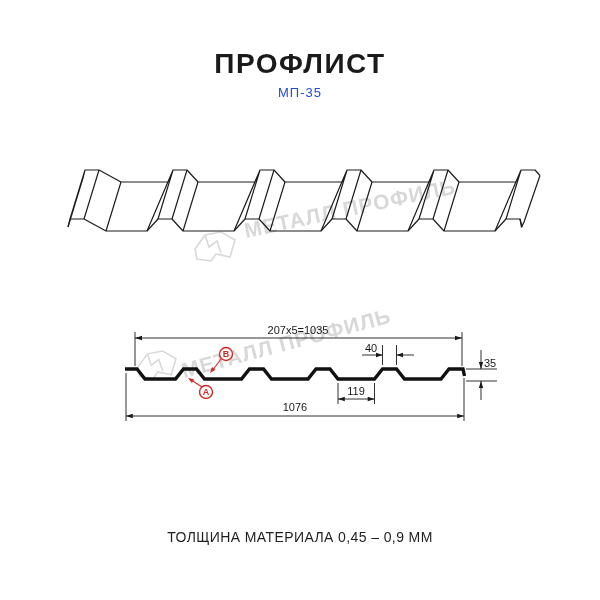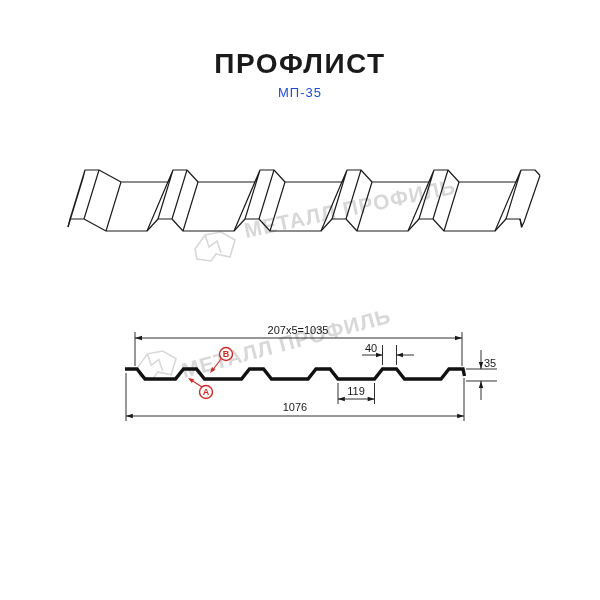--- a/index.html
+++ b/index.html
@@ -122,13 +122,14 @@
         <text x="226" y="357.4" font-size="9" font-weight="bold" fill="#d02b24" text-anchor="middle">B</text>
 
         <path d="M202,387 L190,379.3" stroke="#d02b24" stroke-width="1.1" fill="none"></path>
         <path d="M188,378 L194.2,379.3 L191.9,383 Z" fill="#d02b24"></path>
         <circle cx="206" cy="392" r="6.5" fill="#ffffff" stroke="#d02b24" stroke-width="1.4"></circle>
         <text x="206" y="395.4" font-size="9" font-weight="bold" fill="#d02b24" text-anchor="middle">A</text>
       </g>
     </g>
   </svg>
 
+  <div class="thickness-note">ТОЛЩИНА МАТЕРИАЛА 0,45 – 0,9 ММ</div>
 </div>
 
 </body></html>

